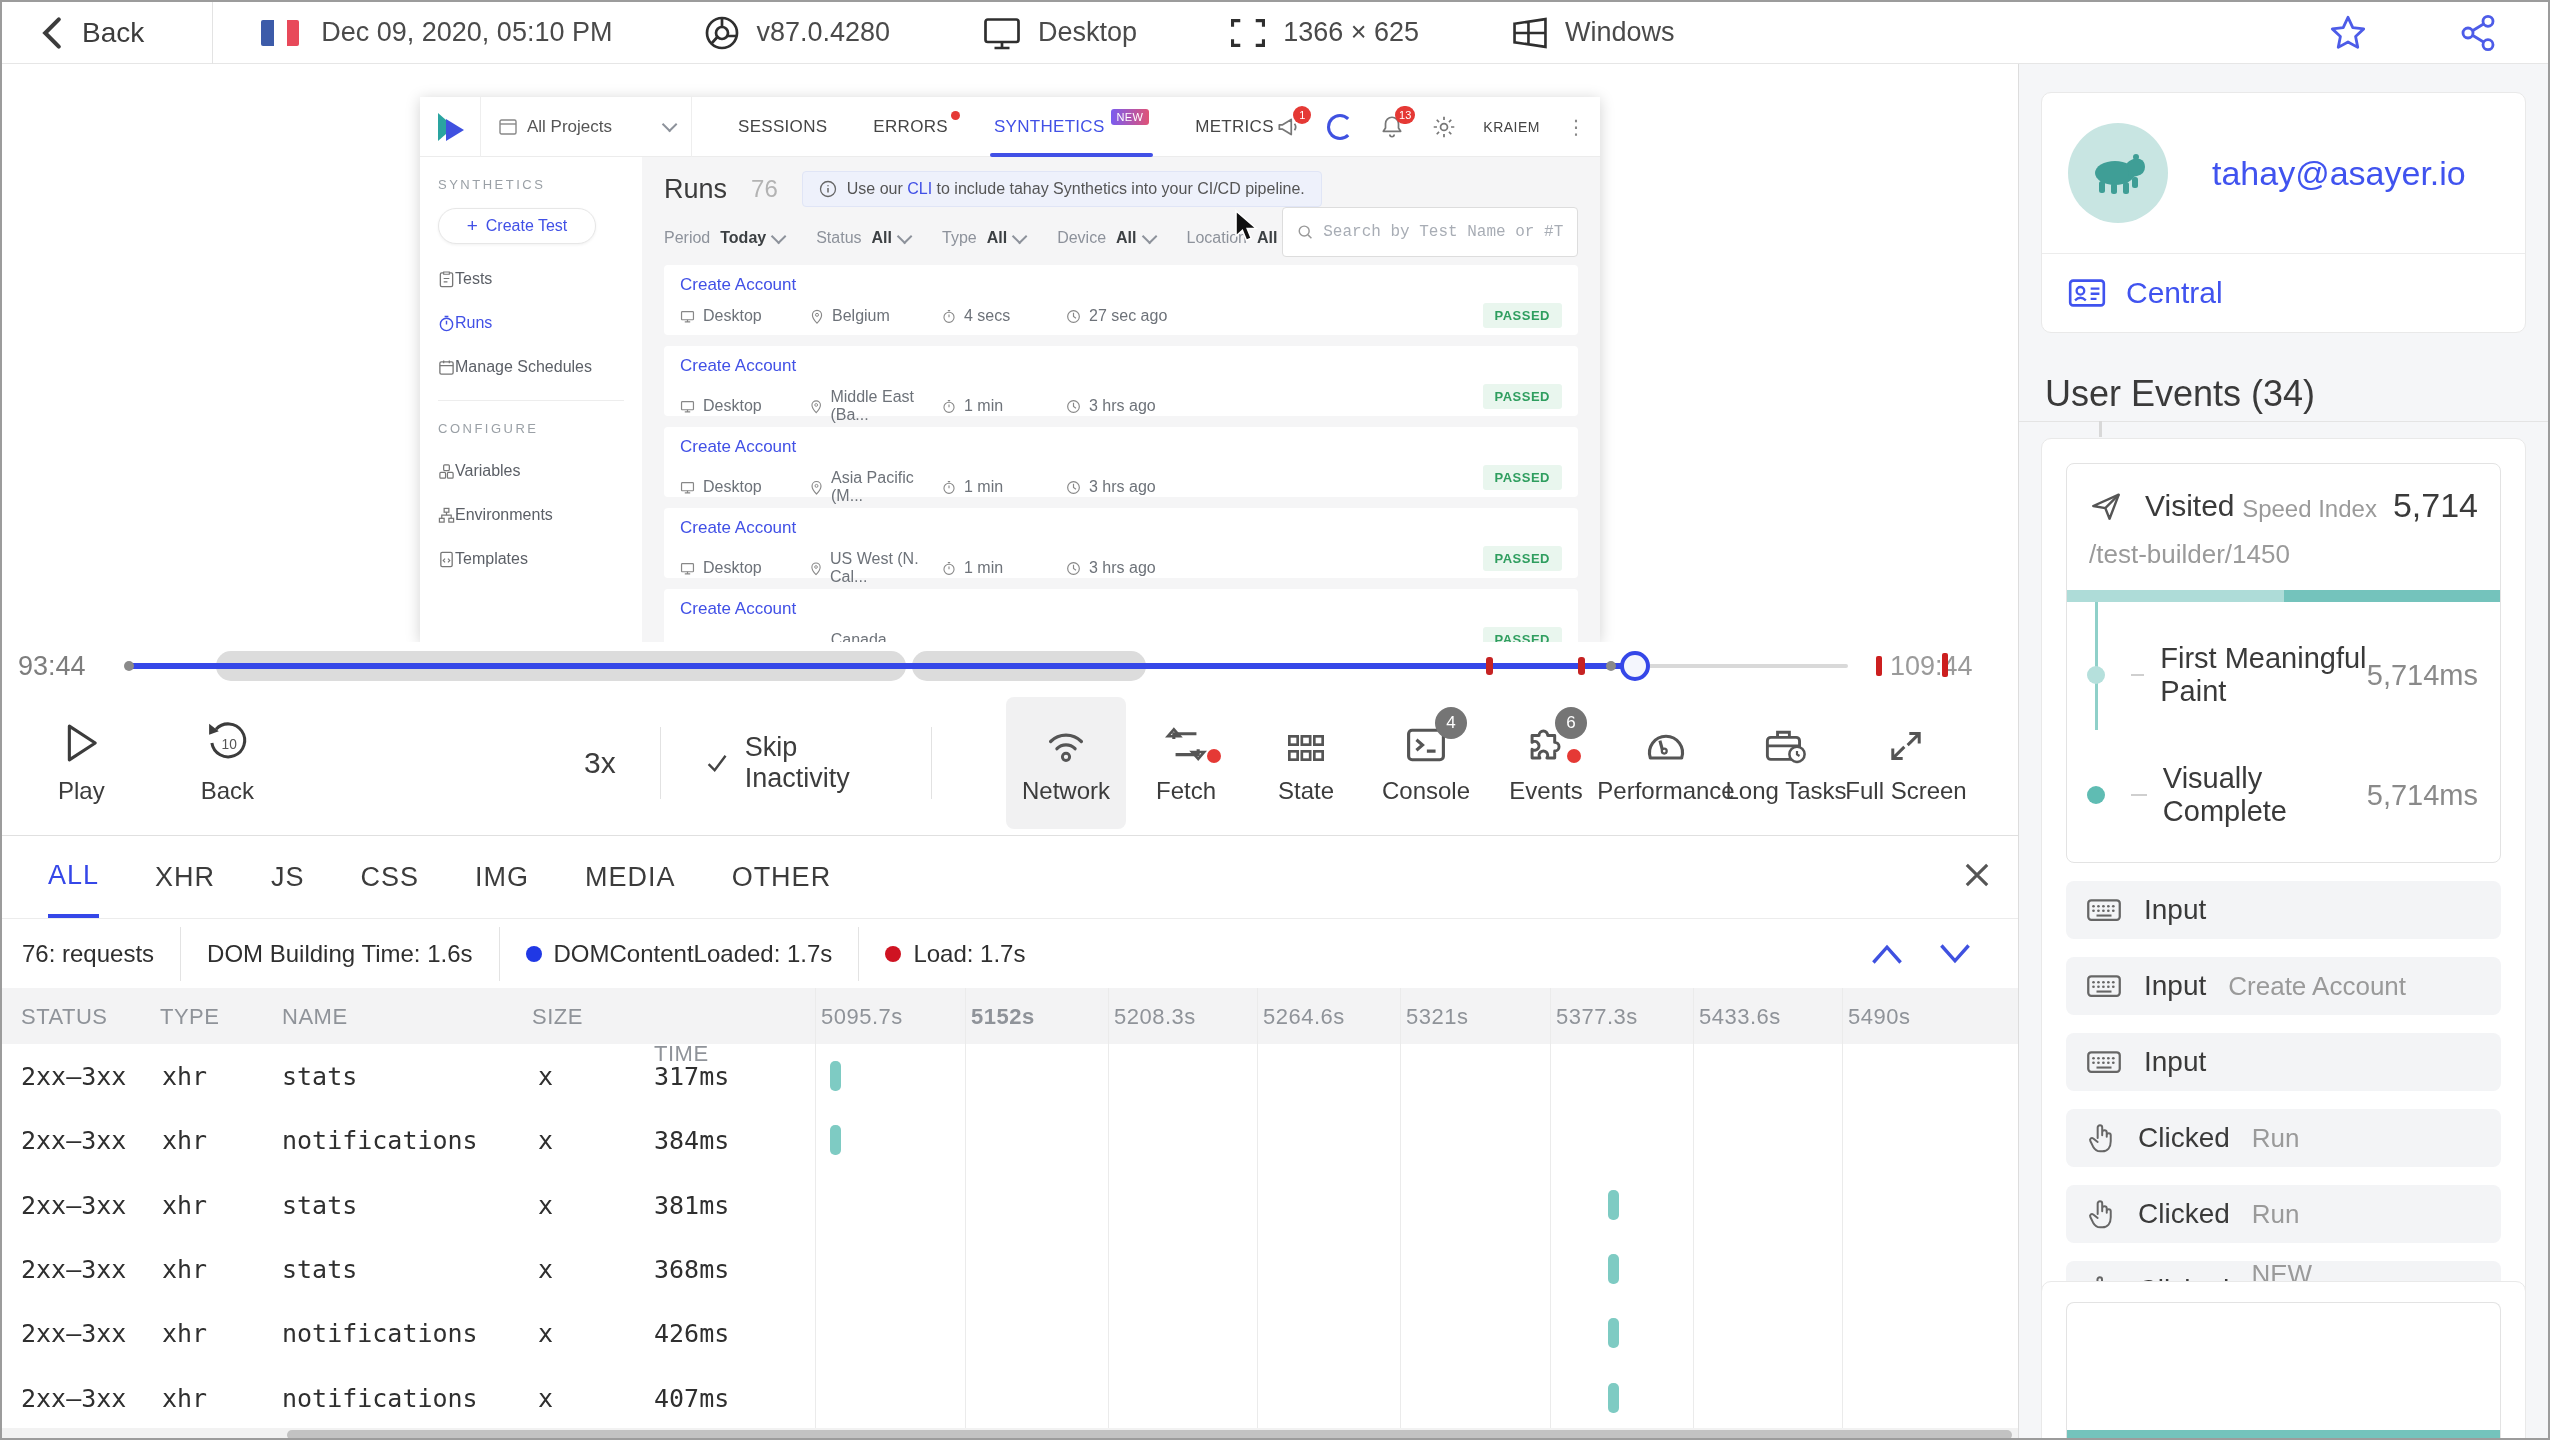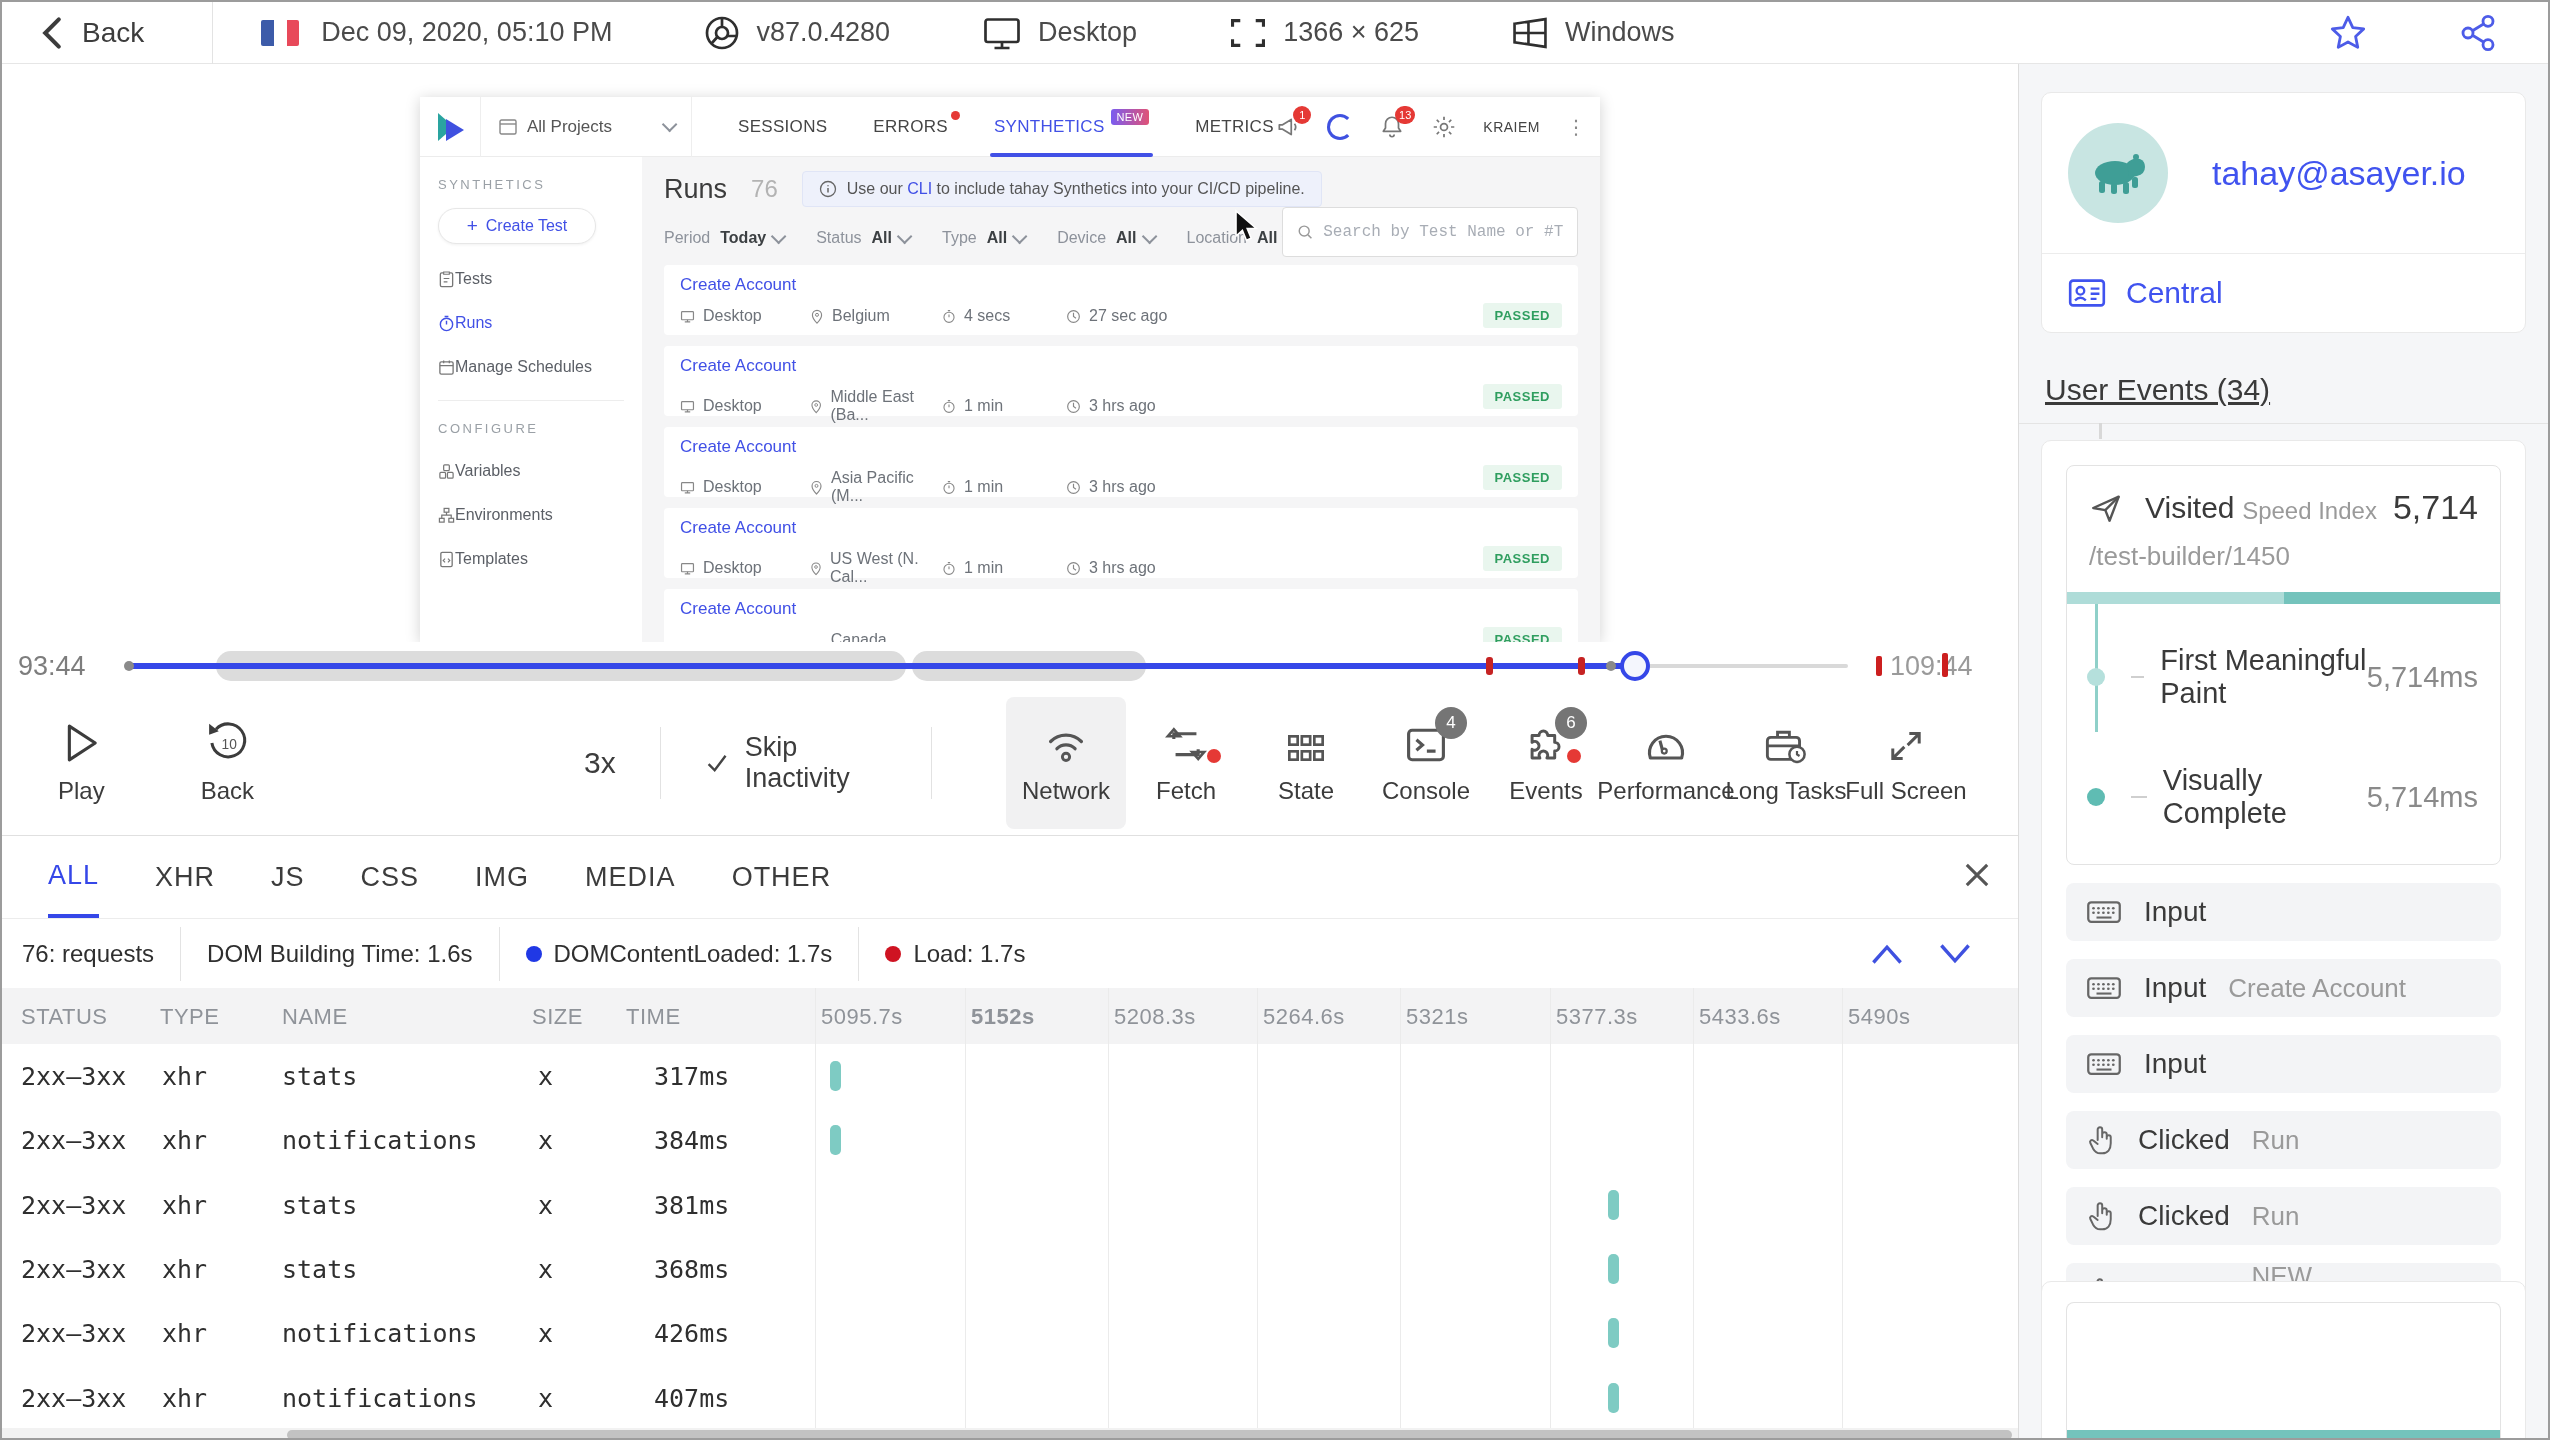--- a/index.html
+++ b/index.html
@@ -122,21 +122,21 @@
   .hthumb { position:absolute; left:285px; width:1725px; top:2px; height:10px; border-radius:5px; background:#c2c2c2; }
 
   
   .sidebar { position:absolute; top:62px; right:0; width:530px; height:1376px; background:#f5f6f8; border-left:1px solid #ddd; padding:28px 22px 0; overflow:hidden; }
   .card { background:#fff; border:1px solid #e9e9e9; border-radius:10px; }
   .user-card .u-top { display:flex; align-items:center; gap:44px; padding:30px 26px; }
   .avatar { width:100px; height:100px; border-radius:50%; background:#c8e5e2; display:flex; align-items:center; justify-content:center; }
   .email { font-size:34px; color:#4053ef; }
   .meta-row { border-top:1px solid #ececec; display:flex; align-items:center; gap:20px; padding:22px 26px; }
   .meta-label { font-size:30px; color:#4053ef; }
-  .ue-title { font-size:30px; color:#3a3a3a; margin:40px 0 16px 4px;text-decoration:underline; }
+  .ue-title { font-size:36px; color:#3a3a3a; margin:40px 0 6px 4px; }
   .sep { border-top:1px solid #e4e4e4; margin:0 -22px; position:relative; }
   .sep .conn { position:absolute; left:80px; top:-1px; width:3px; height:16px; background:#d8d8d8; }
   .big-card { margin-top:16px; padding:24px; }
   .visited { border:1px solid #e3e3e3; border-radius:8px; overflow:hidden; }
   .v-head { display:flex; align-items:center; padding:22px 22px 8px; }
   .v-label { font-size:30px; color:#3a3a3a; margin-left:22px; }
   .v-right { margin-left:auto; display:flex; align-items:baseline; gap:16px; }
   .v-si-label { font-size:24px; color:#9a9a9a; }
   .v-si { font-size:34px; color:#3a3a3a; }
   .v-url { font-size:26px; color:#9a9a9a; padding:6px 22px 20px; }
@@ -726,21 +726,21 @@
         <svg width="34" height="26" viewBox="0 0 20 14">
             <path d="M2 2 L10 11 L18 2" fill="none" stroke="#3f51e0" stroke-width="2"></path>
           </svg>
       </span>
     </div>
     <div class="theader">
       <span class="thcell" style="left:19px;">STATUS</span>
       <span class="thcell" style="left:158px;">TYPE</span>
       <span class="thcell" style="left:280px;">NAME</span>
       <span class="thcell" style="left:530px;">SIZE</span>
-      <span class="thcell" style="left:624px;">TIME</span>
+      <span class="thcell" style="left:652px;margin-top:37px;">TIME</span>
       <span class="thcell" style="left:819px;">5095.7s</span>
       <span class="thcell" style="left:969px;font-weight:bold;">5152s</span>
       <span class="thcell" style="left:1112px;">5208.3s</span>
       <span class="thcell" style="left:1261px;">5264.6s</span>
       <span class="thcell" style="left:1404px;">5321s</span>
       <span class="thcell" style="left:1554px;">5377.3s</span>
       <span class="thcell" style="left:1697px;">5433.6s</span>
       <span class="thcell" style="left:1846px;">5490s</span>
     </div>
     <div class="rows-area">

